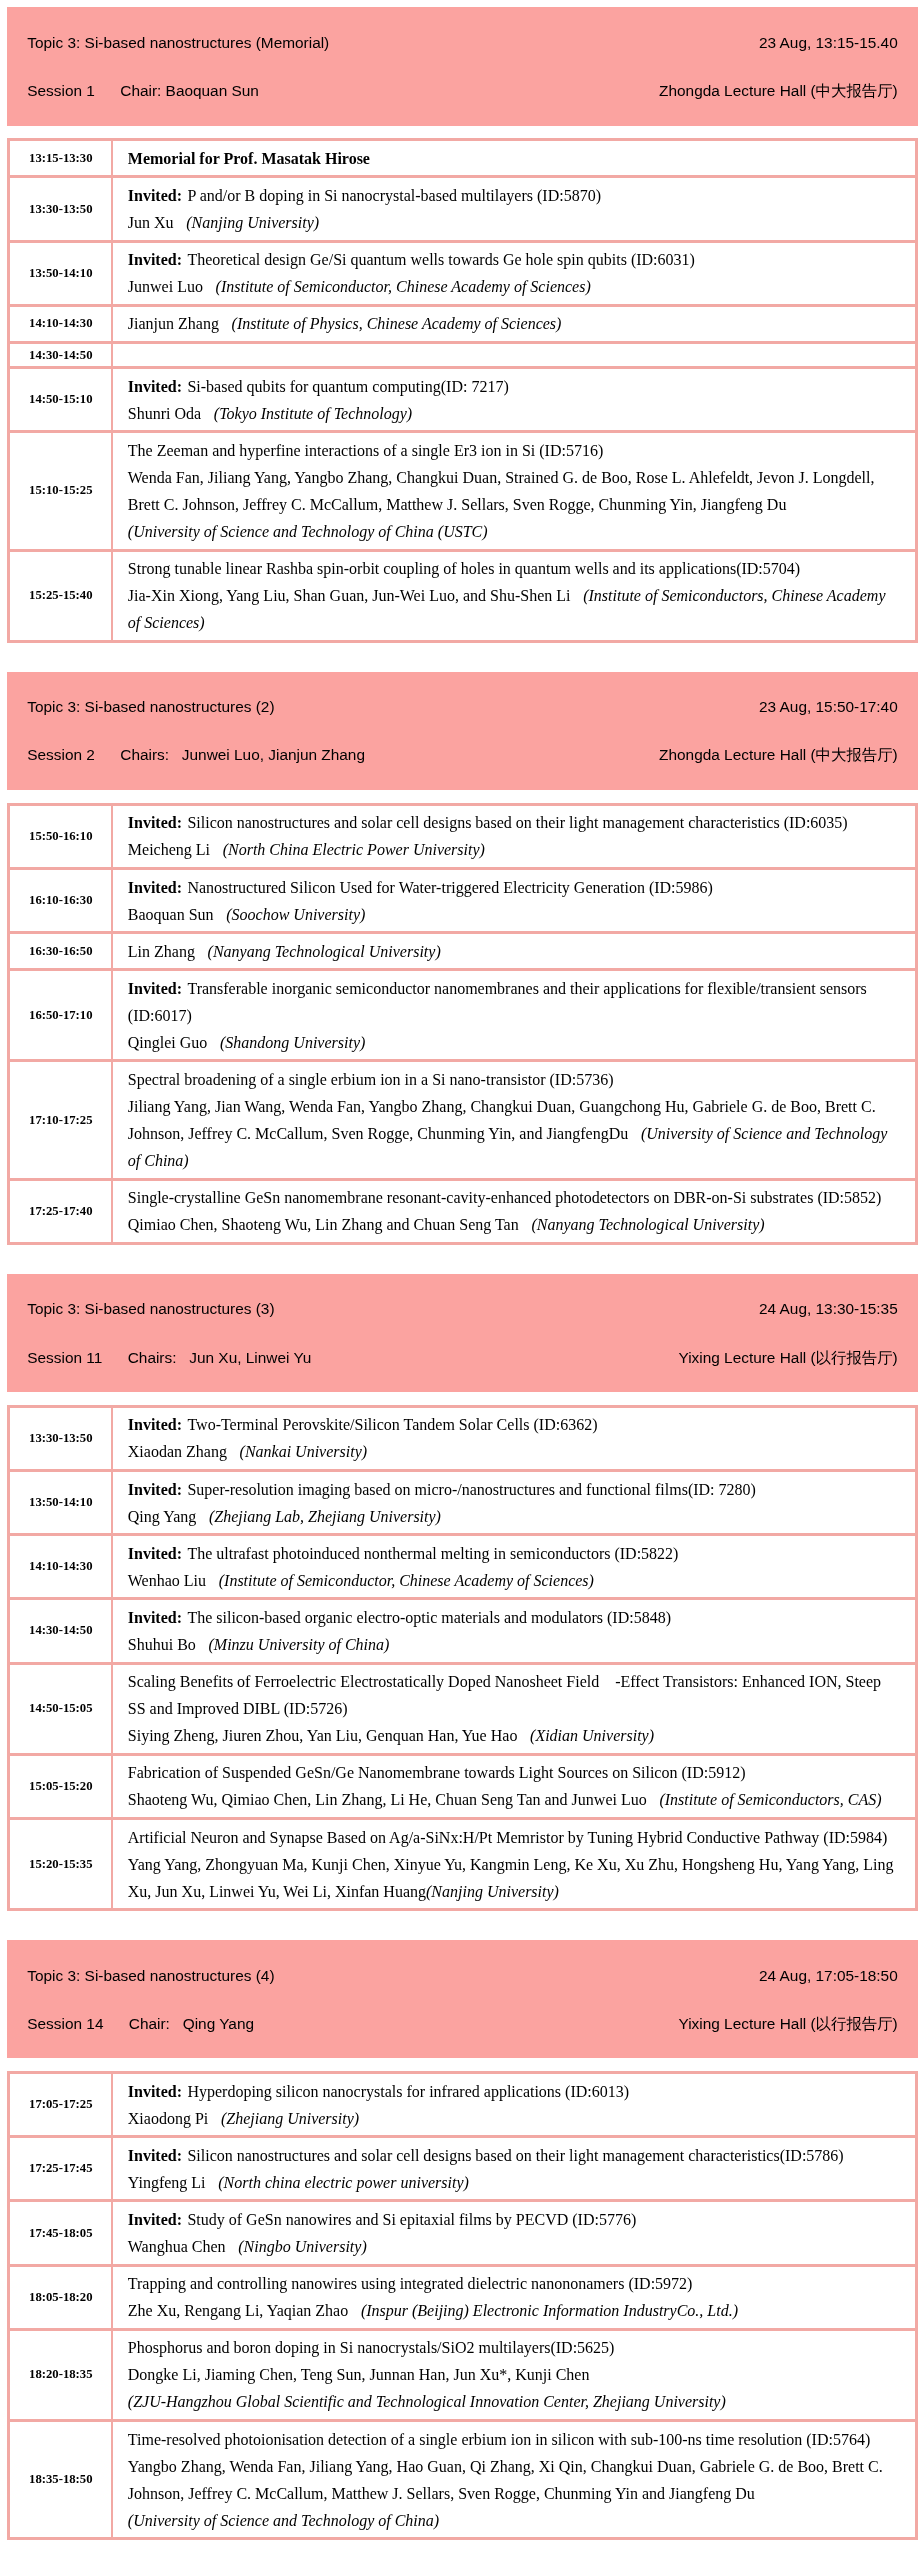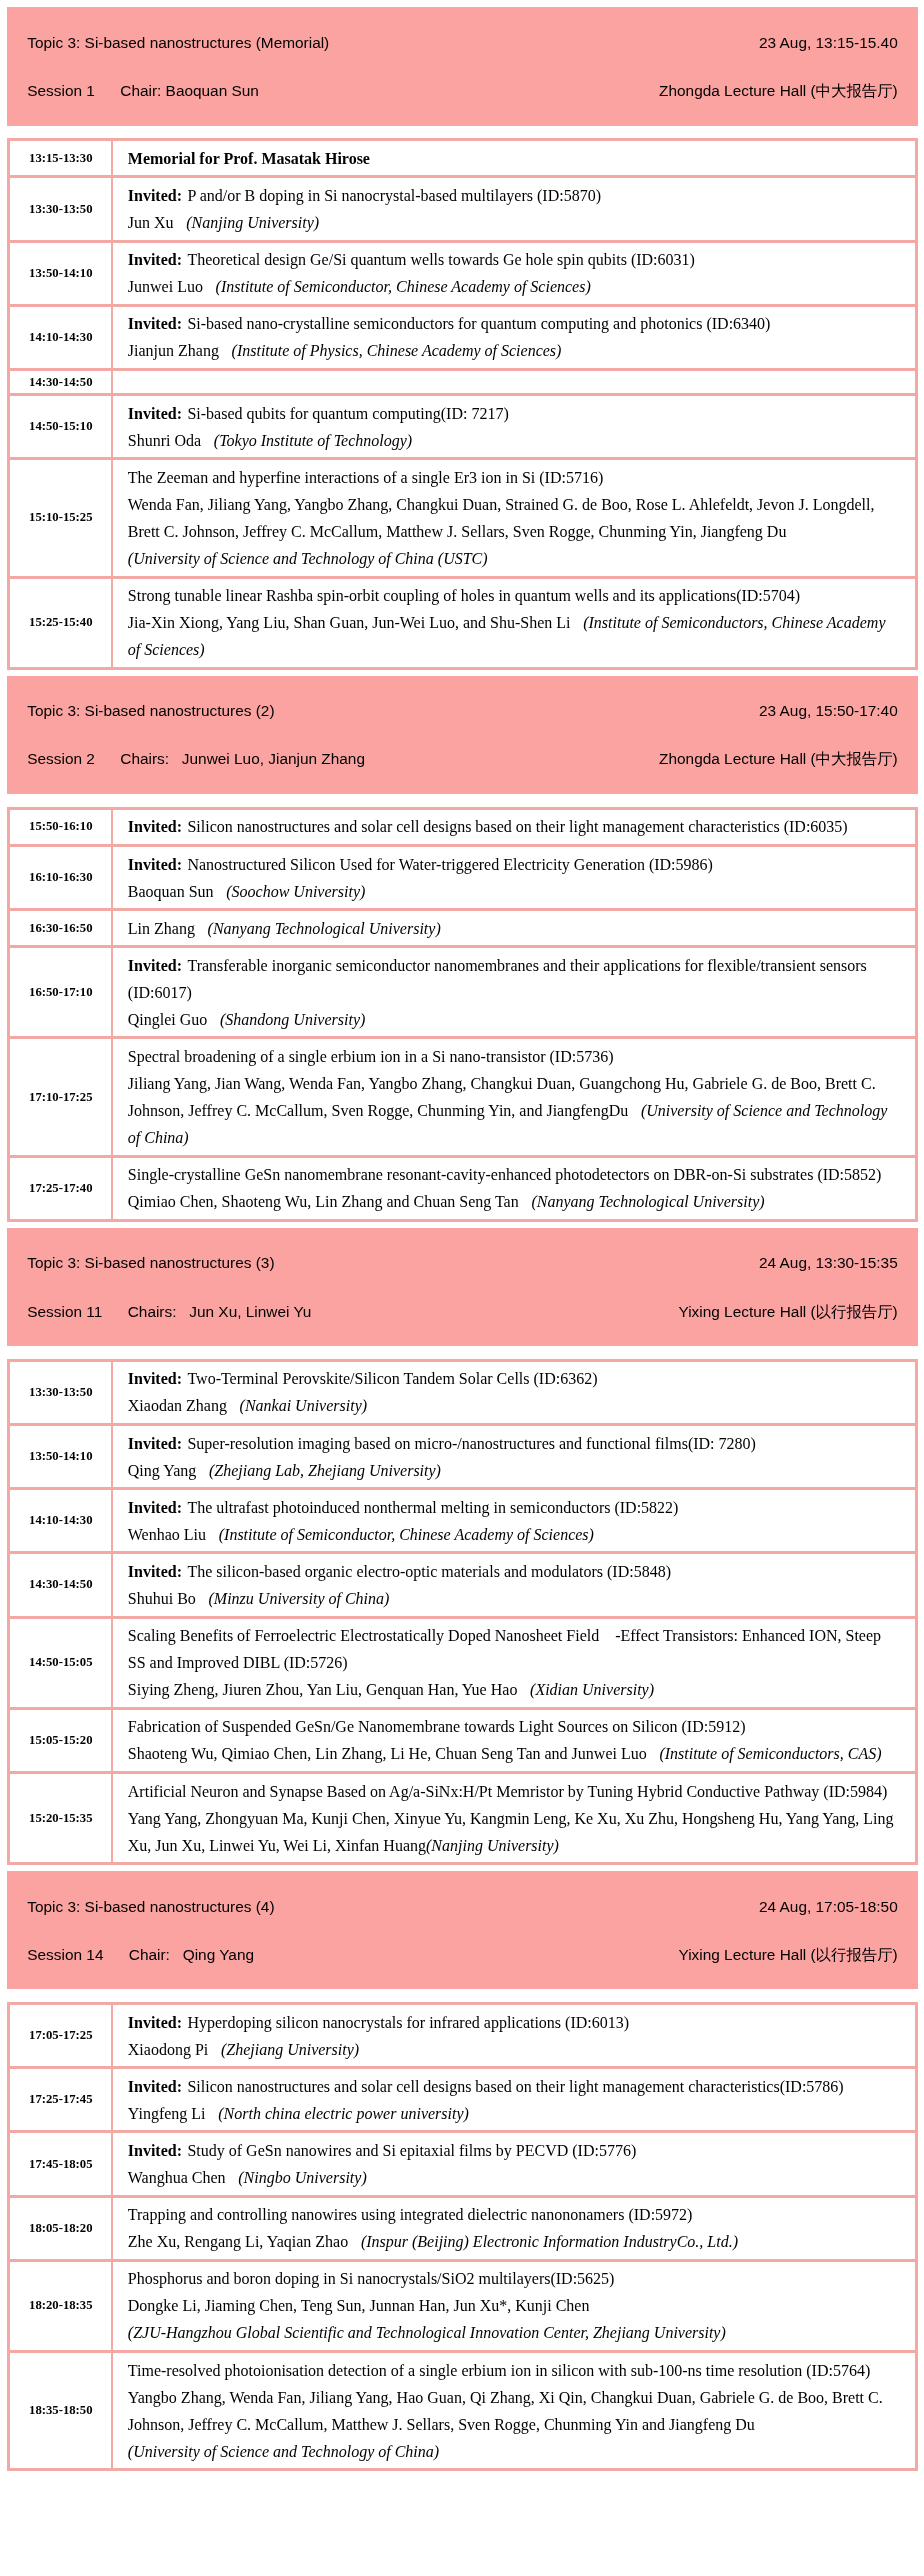--- a/index.html
+++ b/index.html
@@ -4,21 +4,21 @@
 <style>
   :root{
     --header-bg:#fba3a0;
     --border:#f2a9a4;
     --text:#000000;
   }
   *{box-sizing:border-box;}
   html,body{margin:0;padding:0;background:#ffffff;}
   body{width:925px;color:var(--text);}
   .page{padding:7.3px 7.3px 9px 7.3px;}
-  .topic-section{margin-bottom:6px;}
+  .topic-section{margin-bottom:29px;}
   .pink-header{
     background:var(--header-bg);
     padding:25.4px 20px;
     display:flex;flex-direction:column;gap:29px;
     font-family:"Liberation Sans",sans-serif;
     font-size:15.4px;line-height:1.25;
   }
   .hrow{display:flex;justify-content:space-between;align-items:baseline;}
   .chairs{margin-left:25.4px;white-space:pre-wrap;}
   .sess{white-space:pre-wrap;}
@@ -87,21 +87,20 @@
     <div class="cell">
       <div class="line title-line"><b class="inv">Invited:</b><span class="title">Theoretical design Ge/Si quantum wells towards Ge hole spin qubits (ID:6031)</span></div>
       <div class="line authors-line"><span class="authors">Junwei Luo</span><i class="affil">(Institute of Semiconductor, Chinese Academy of Sciences)</i></div>
 
     </div>
   </div>
 
   <div class="row">
     <div class="time">14:10-14:30</div>
     <div class="cell">
-      <div class="line title-line"><b class="inv">Invited:</b><span class="title">Si-based nano-crystalline semiconductors for quantum computing and photonics (ID:6340)</span></div>
       <div class="line authors-line"><span class="authors">Jianjun Zhang</span><i class="affil">(Institute of Physics, Chinese Academy of Sciences)</i></div>
 
     </div>
   </div>
 
   <div class="row">
     <div class="time">14:30-14:50</div>
   </div>
 
   <div class="row">
@@ -142,20 +141,21 @@
       <div class="hrow">
         <span class="sess"><span class="sess-no">Session 2</span><span class="chairs">Chairs:   Junwei Luo, Jianjun Zhang</span></span>
         <span class="hall">Zhongda Lecture Hall (中大报告厅)</span>
       </div>
     </header>
     <div class="schedule-table">
   <div class="row">
     <div class="time">15:50-16:10</div>
     <div class="cell">
       <div class="line title-line"><b class="inv">Invited:</b><span class="title">Silicon nanostructures and solar cell designs based on their light management characteristics (ID:6035)</span></div>
+      <div class="line authors-line"><span class="authors">Meicheng Li</span><i class="affil">(North China Electric Power University)</i></div>
 
     </div>
   </div>
 
   <div class="row">
     <div class="time">16:10-16:30</div>
     <div class="cell">
       <div class="line title-line"><b class="inv">Invited:</b><span class="title">Nanostructured Silicon Used for Water-triggered Electricity Generation (ID:5986)</span></div>
       <div class="line authors-line"><span class="authors">Baoquan Sun</span><i class="affil">(Soochow University)</i></div>
 

